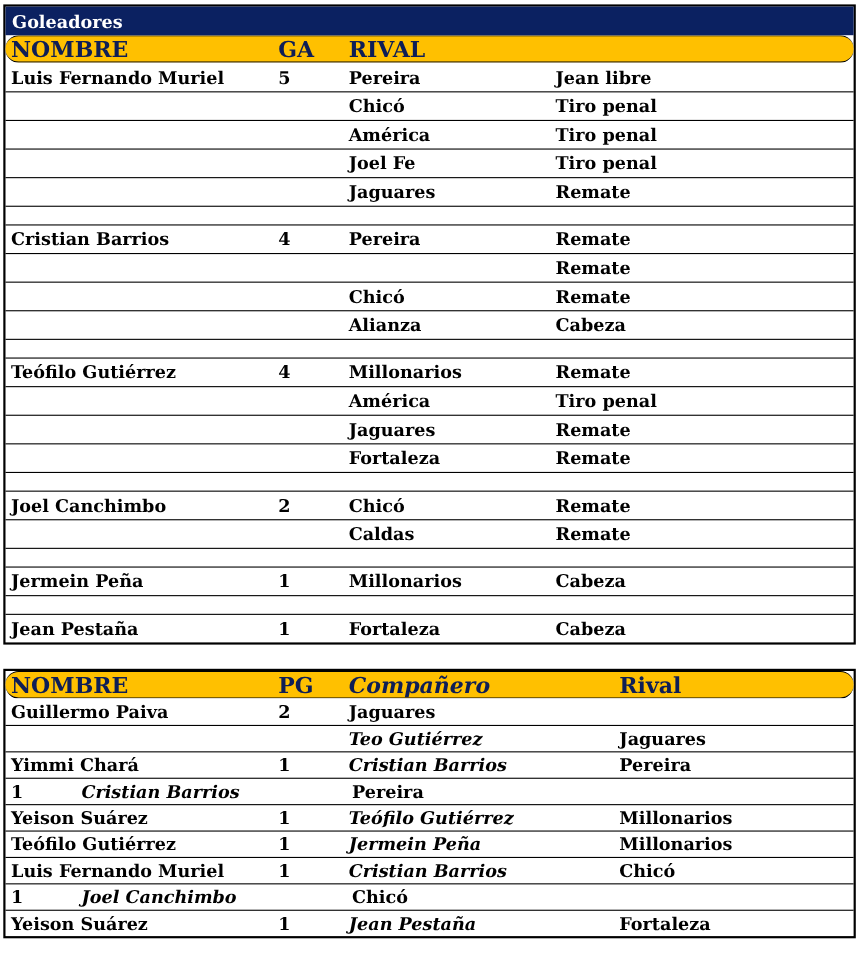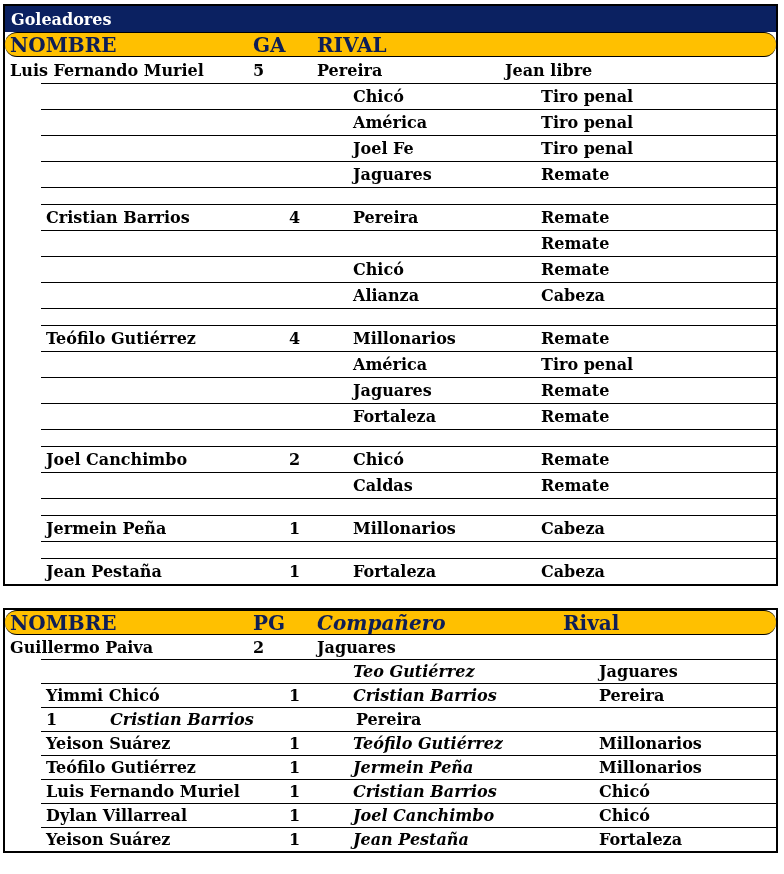--- a/index.html
+++ b/index.html
@@ -45,21 +45,21 @@
     font-size:20px;
     border-radius:12px;
   }
   .row{
     display:flex;
     height:26px;
     font-size:16px;
   }
   .second .row{height:24px;}
   .row.sep{height:17px;}
-  .rows .row + .row{border-top:1px solid var(--border);margin-left:36px;}
+  .rows .row + .row{border-top:1px solid var(--border);}
   .rows .row:first-child{border-top:none;}
   .cell,.hcell{
     display:flex;align-items:center;
     padding-left:5px;
     overflow:hidden;white-space:nowrap;
   }
   
   .t0 .c0{width:243px;}
   .t0 .c1{width:64px;}
   .t0 .c2{width:188px;}
@@ -233,21 +233,21 @@
           <div class="cell c1">2</div>
           <div class="cell c3">Jaguares</div>
         </div>
         <div class="row">
           <div class="cell c0"></div>
           <div class="cell c1"></div>
           <div class="cell c2">Teo Gutiérrez</div>
           <div class="cell c3">Jaguares</div>
         </div>
         <div class="row">
-          <div class="cell c0">Yimmi Chicó</div>
+          <div class="cell c0">Yimmi Chará</div>
           <div class="cell c1">1</div>
           <div class="cell c2">Cristian Barrios</div>
           <div class="cell c3">Pereira</div>
         </div>
         <div class="row">
           <div class="cell c1">1</div>
           <div class="cell c2">Cristian Barrios</div>
           <div class="cell c3">Pereira</div>
         </div>
         <div class="row">
@@ -262,21 +262,20 @@
           <div class="cell c2">Jermein Peña</div>
           <div class="cell c3">Millonarios</div>
         </div>
         <div class="row">
           <div class="cell c0">Luis Fernando Muriel</div>
           <div class="cell c1">1</div>
           <div class="cell c2">Cristian Barrios</div>
           <div class="cell c3">Chicó</div>
         </div>
         <div class="row">
-          <div class="cell c0">Dylan Villarreal</div>
           <div class="cell c1">1</div>
           <div class="cell c2">Joel Canchimbo</div>
           <div class="cell c3">Chicó</div>
         </div>
         <div class="row">
           <div class="cell c0">Yeison Suárez</div>
           <div class="cell c1">1</div>
           <div class="cell c2">Jean Pestaña</div>
           <div class="cell c3">Fortaleza</div>
         </div>

